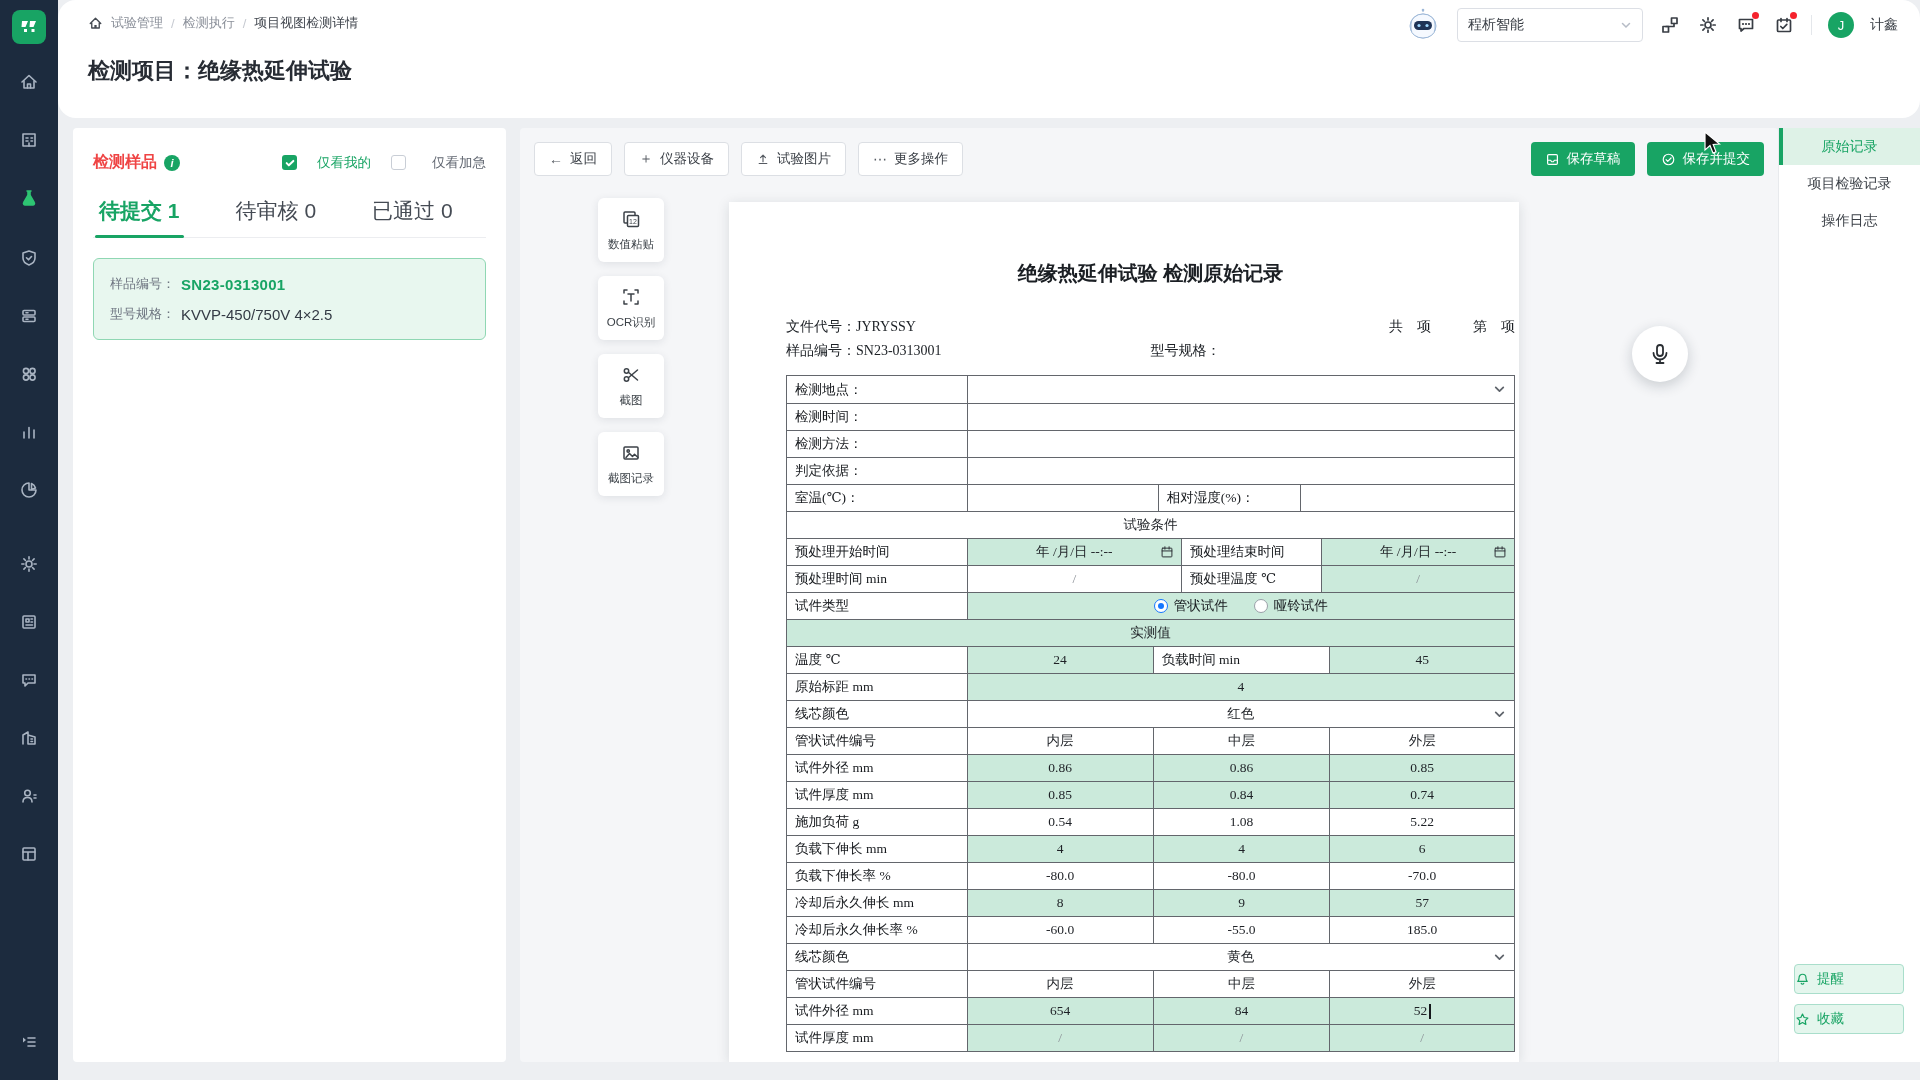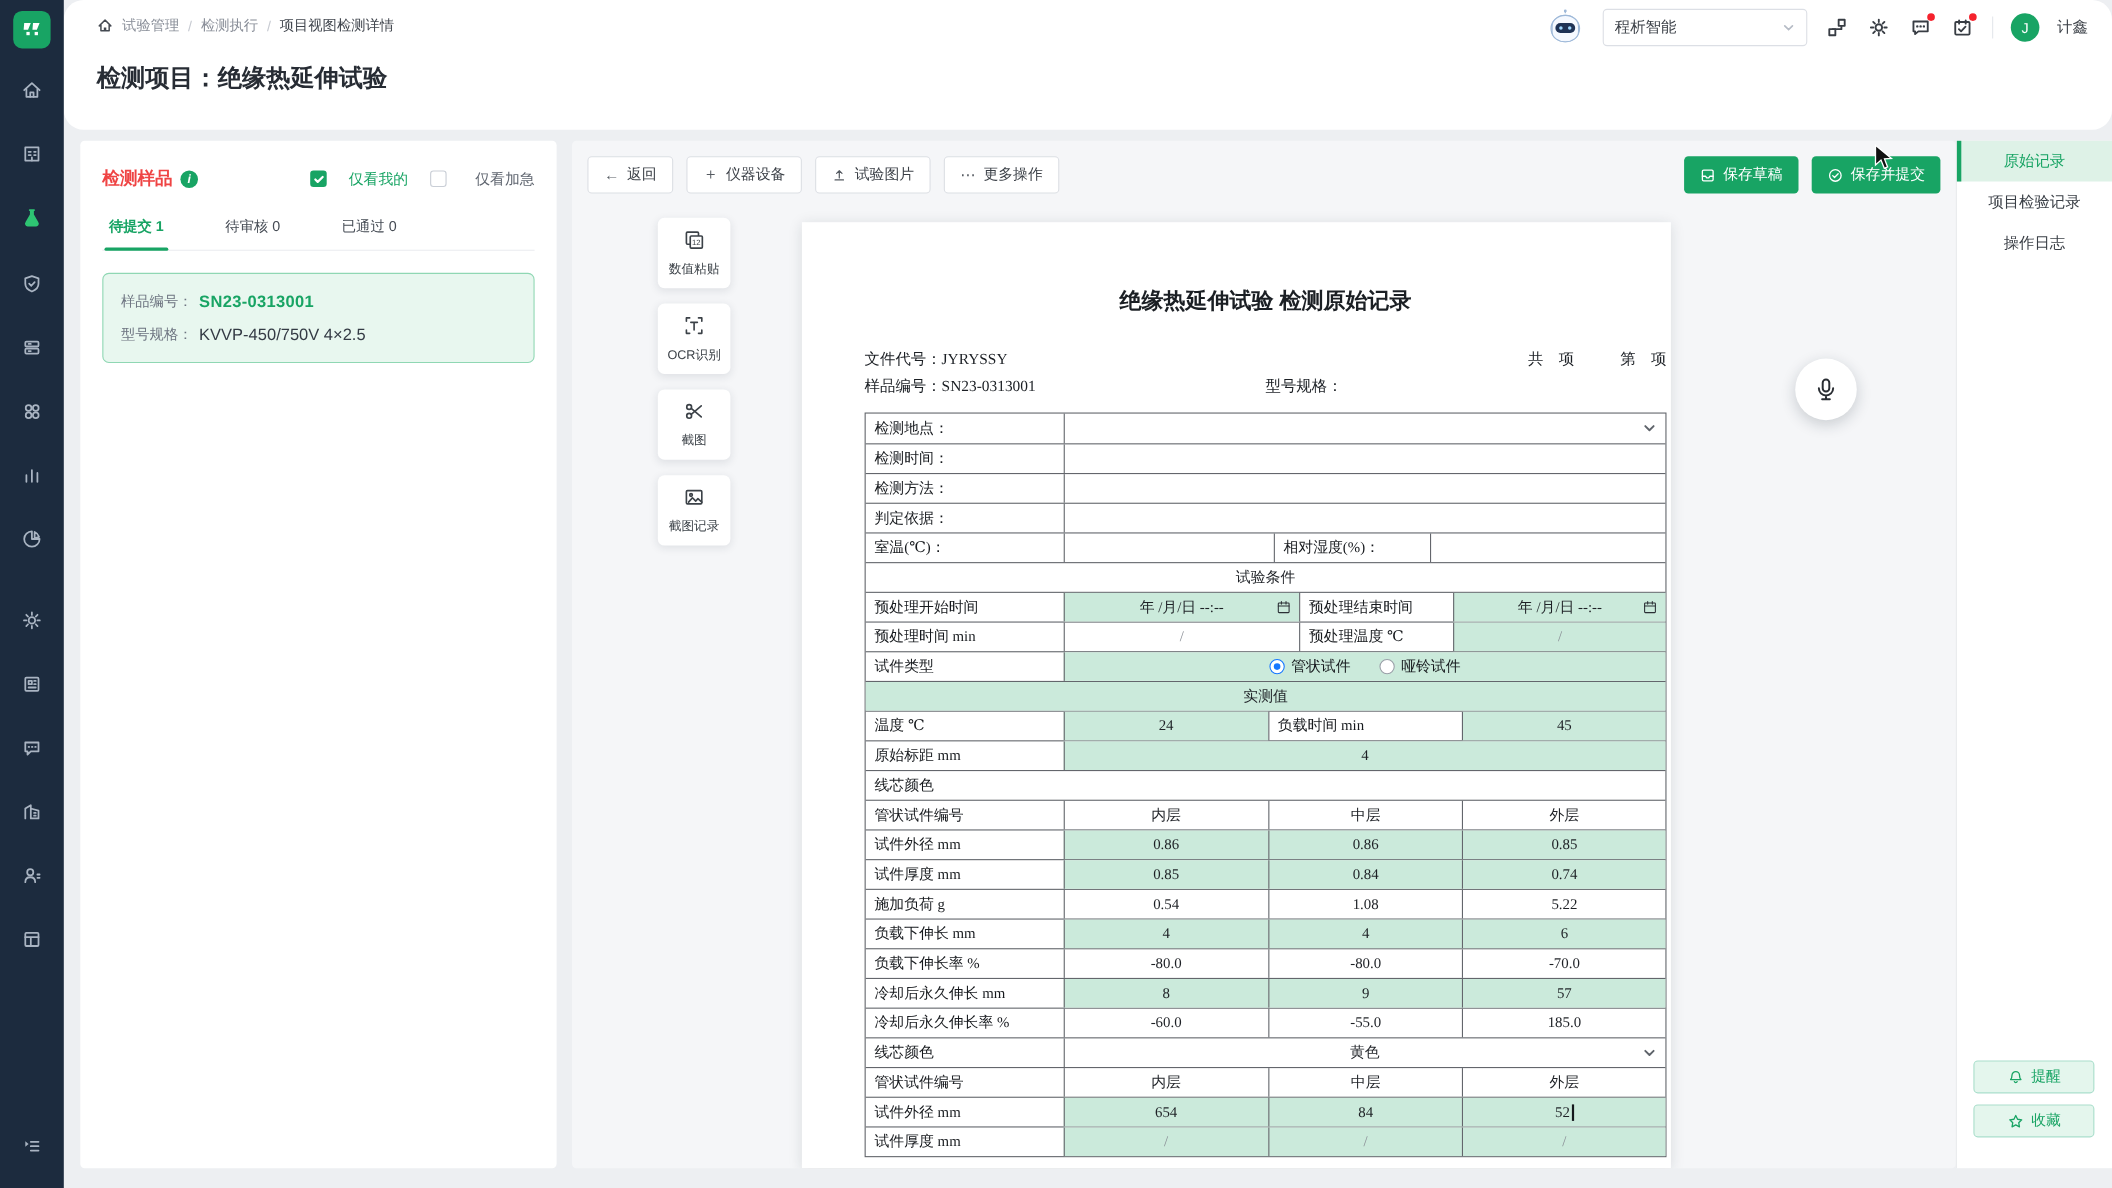--- a/index.html
+++ b/index.html
@@ -43,21 +43,21 @@
   #sp-head { display:flex; align-items:center; }
   #sp-title { font-size:16px; font-weight:700; color:#ef4444; }
   .info-ic { width:16px; height:16px; border-radius:50%; background:#18a464; color:#fff; font-size:11px;
              font-weight:700; display:inline-flex; align-items:center; justify-content:center; margin-left:7px; font-style:italic;}
   #sp-filters { margin-left:auto; display:flex; align-items:center; gap:20px; font-size:13.5px; }
   .cbx { width:15px; height:15px; border-radius:3px; display:inline-flex; align-items:center; justify-content:center; }
   .cbx.on { background:#18a464; } .cbx.on svg{ stroke:#fff; stroke-width:2.4; fill:none; stroke-linecap:round; stroke-linejoin:round;}
   .cbx.off { border:1px solid #c9ced6; background:#fff; }
   .f-mine { color:#18a464; } .f-urgent { color:#606670; margin-left:6px; }
   #sp-tabs { margin-top:24px; display:flex; gap:56px; border-bottom:1px solid #ecedf0; padding:0 6px; }
-  .sp-tab { font-size:13px; color:#454b54; padding-bottom:12px; position:relative; cursor:pointer; white-space:nowrap;}
+  .sp-tab { font-size:21px; color:#454b54; padding-bottom:12px; position:relative; cursor:pointer; white-space:nowrap;}
   .sp-tab.active { color:#18a464; font-weight:700; }
   .sp-tab.active:after { content:""; position:absolute; left:-4px; right:-4px; bottom:-1px; height:3px; background:#18a464; border-radius:2px;}
   #sp-search { margin-top:20px; height:36px; border:1px solid #dfe3e8; border-radius:4px; display:flex;
                align-items:center; padding:0 10px; gap:8px; }
   #sp-search svg { stroke:#b6bcc6; fill:none; stroke-width:1.7; }
   #sp-search input { border:none; outline:none; width:100%; font-size:13.5px; color:#333;
                      font-family:"Liberation Sans","DejaVu Sans",sans-serif; }
   #sp-search input::placeholder { color:#b9bfc9; }
   #sample-card { margin-top:20px; background:#e8f7ef; border:1px solid #8fd7b3; border-radius:6px; padding:16px; cursor:pointer;}
   .sc-row { display:flex; align-items:center; font-size:13px; color:#6d7480; }
@@ -121,21 +121,21 @@
 
   
   #right-panel { position:absolute; left:1778px; top:128px; width:142px; height:934px; background:#fff;
                  border-left:1px solid #e8eaed; }
   .rp-tab { height:37px; display:flex; align-items:center; justify-content:center; font-size:14px;
             color:#3a3f46; cursor:pointer; position:relative; }
   .rp-tab.active { background:#def2e7; color:#18a464;font-family:Liberation Mono, monospace; }
   .rp-tab.active:before { content:""; position:absolute; left:0; top:0; bottom:0; width:4px; background:#18a464; }
   .rp-btn { position:absolute; right:16px; width:110px; height:30px; background:#e4f6ed; border:1px solid #a9decb;
             border-radius:4px; color:#18a464; font-size:13.5px; display:flex; align-items:center;
-            justify-content:center; gap:7px; cursor:pointer;}
+            gap:7px; cursor:pointer;}
   .rp-btn svg { stroke:#18a464; fill:none; stroke-width:1.6; stroke-linecap:round; stroke-linejoin:round;}
   #rp-remind { bottom:68px; } #rp-fav { bottom:28px; }
 
   
   #cursor { position:absolute; left:1703px; top:131px; z-index:99; }
 </style>
 </head>
 <body>
 
 <nav id="rail">
@@ -553,20 +553,26 @@
               <span>原始标距 mm</span>
             </div>
             <div class="tcell val green" style="width: 75.3%;">
               <span>4</span>
             </div>
           </div>
           <div class="trow">
             <div class="tcell lab" style="width: 24.7%;">
               <span>线芯颜色</span>
             </div>
+            <div class="tcell val" style="width: 75.3%;">
+              <span>红色</span>
+              <span class="chev"><svg width="13" height="13" viewBox="0 0 12 12">
+                  <path d="M2.5 4 L6 7.5 L9.5 4"></path>
+                </svg></span>
+            </div>
           </div>
           <div class="trow">
             <div class="tcell lab" style="width: 24.7%;">
               <span>管状试件编号</span>
             </div>
             <div class="tcell val" style="width: 25.6%;">
               <span>内层</span>
             </div>
             <div class="tcell val" style="width: 24.3%;">
               <span>中层</span>

